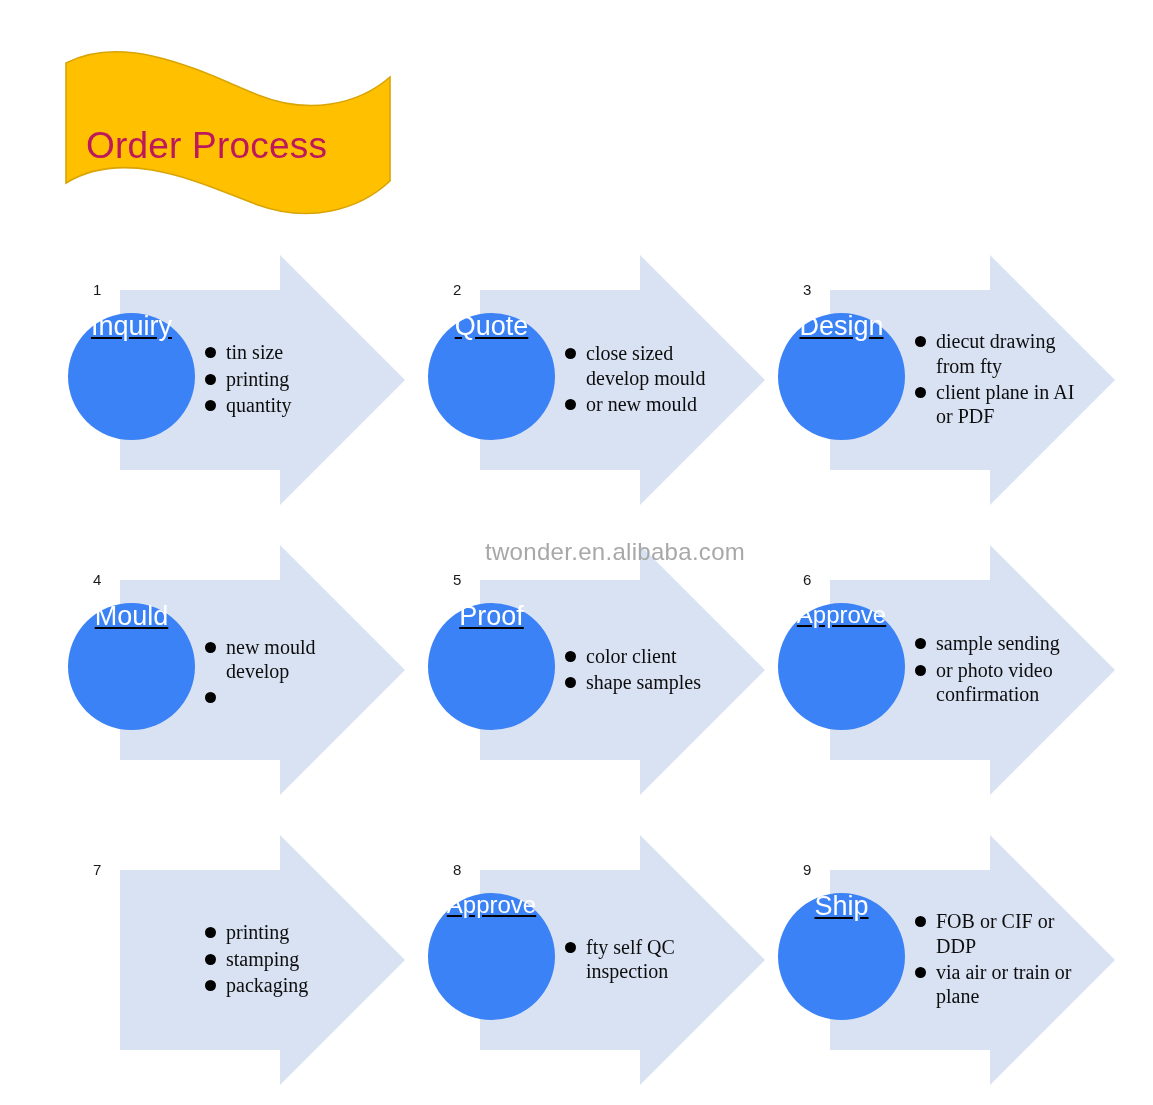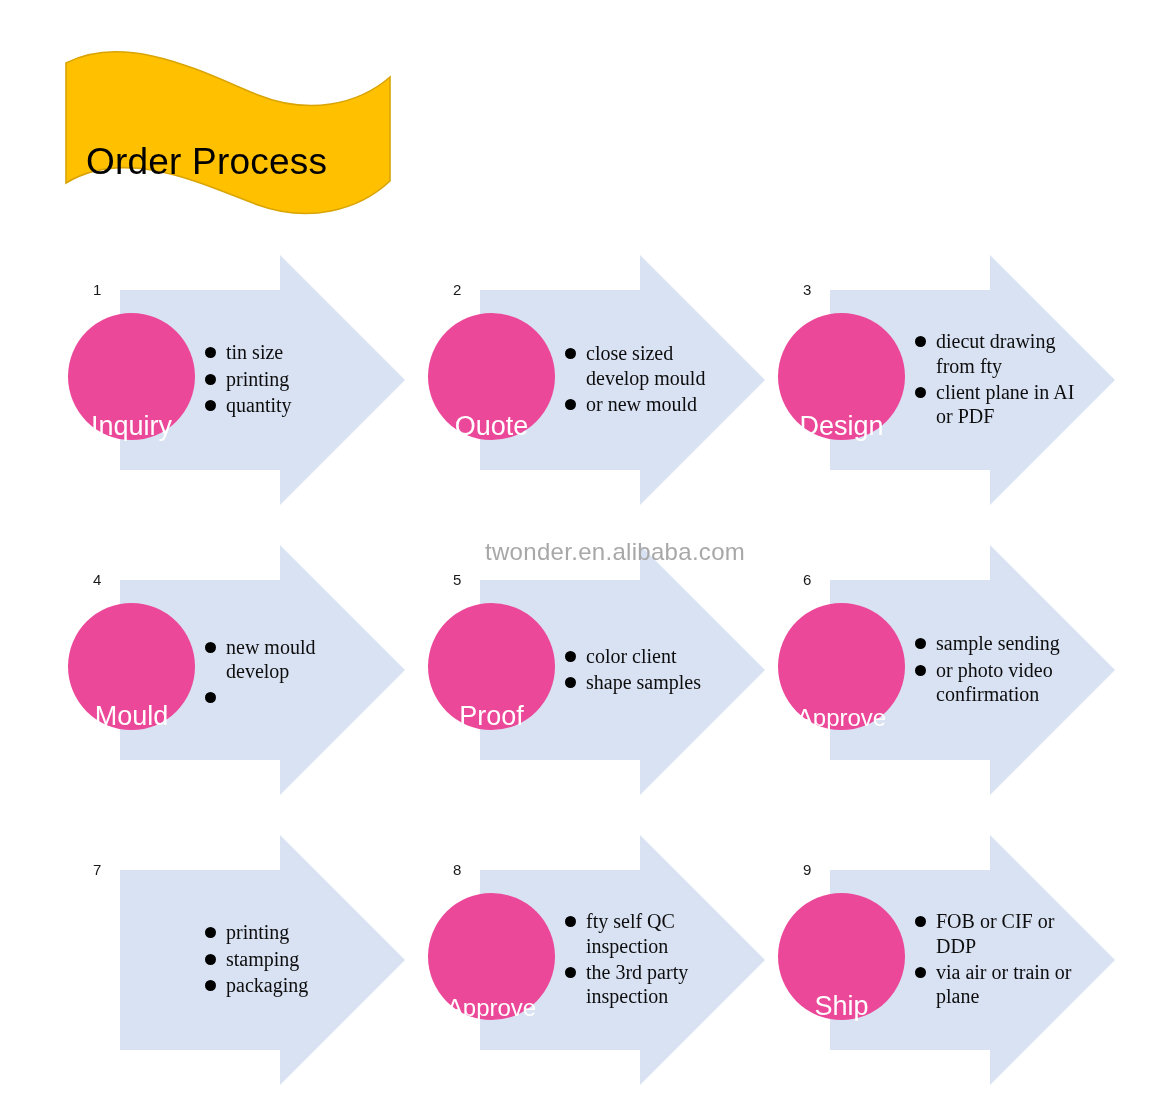--- a/index.html
+++ b/index.html
@@ -22,25 +22,24 @@
     top: 33px;
     width: 340px;
     height: 200px;
   }
   #banner-svg { display: block; width: 340px; height: 200px; }
   #banner-title {
     position: absolute;
     left: 28px;
     top: 92px;
     font-size: 37px;
-    color: #000000;
+    color: #be185d;
     font-family: "Liberation Sans", sans-serif;
     letter-spacing: 0.2px;
     white-space: nowrap;
-    margin-top: 16px;
   }
 
   
   #watermark {
     position: absolute;
     left: 438px;
     top: 538px;
     font-size: 24px;
     color: #a8a8a8;
     font-family: "Liberation Sans", sans-serif;
@@ -82,25 +81,26 @@
     z-index: 12;
   }
 
   .step-circle {
     position: absolute;
     left: 8px;
     top: 58px;
     width: 127px;
     height: 127px;
     border-radius: 50%;
-    background: #ec4899;
+    background: #3b82f6;
     z-index: 10;
     display: flex;
-    align-items: flex-end;
+    align-items: flex-start;
     justify-content: center;
+    text-decoration: underline;
   }
   .step-circle-label {
     color: #ffffff;
     font-size: 27px;
     font-family: "Liberation Sans", sans-serif;
     line-height: 1;
     text-align: center;
     white-space: nowrap;
   }
 
@@ -332,24 +332,20 @@
     </div>
     <div class="step-num">8</div>
     <div class="step-circle">
       <span class="step-circle-label lbl-sm">Approve</span>
     </div>
     <div class="step-bullets">
       <div class="bullet-row">
         <span class="bullet-dot"></span>
         <span class="bullet-text">fty self QC inspection</span>
       </div>
-      <div class="bullet-row">
-        <span class="bullet-dot"></span>
-        <span class="bullet-text">the 3rd party inspection</span>
-      </div>
     </div>
   </div>
 
   <div class="step r3 c3">
     <div class="step-arrow">
       <svg viewBox="0 0 285 250" xmlns="http://www.w3.org/2000/svg">
         <path d="M 0,35 L 160,35 L 160,0 L 285,125 L 160,250 L 160,215 L 0,215 Z" fill="#D9E2F3"></path>
       </svg>
     </div>
     <div class="step-num">9</div>

